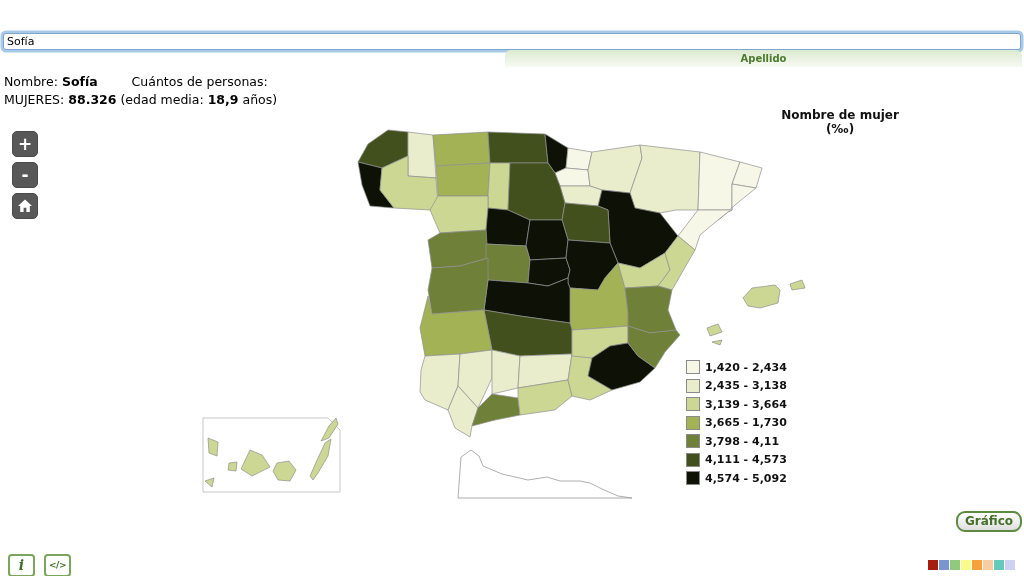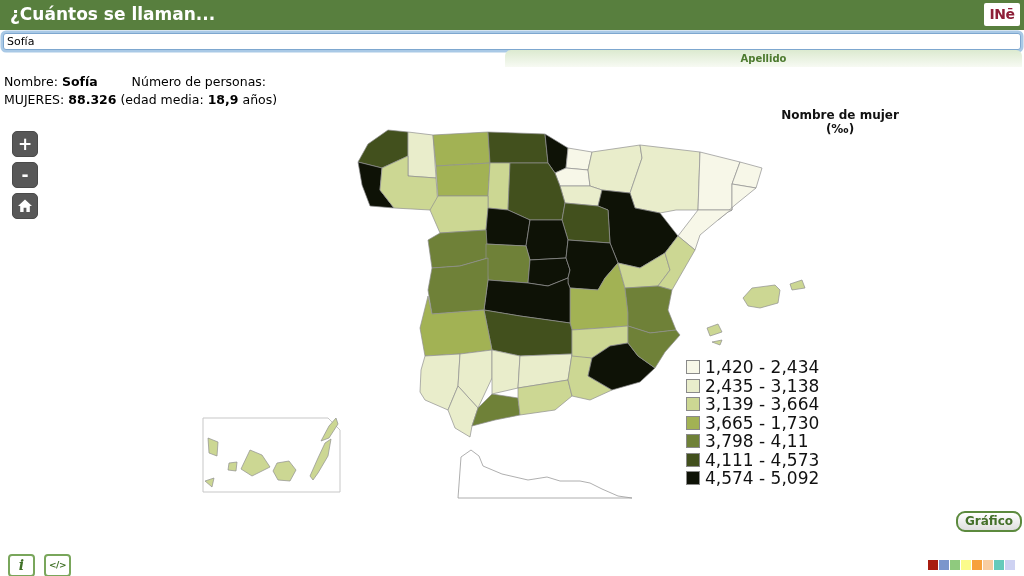--- a/index.html
+++ b/index.html
@@ -44,21 +44,21 @@
   
   #map-svg{position:absolute;left:190px;top:105px;width:640px;height:405px;}
   #map-svg polygon{stroke:#8f8f8f;stroke-width:0.7;stroke-linejoin:round;}
   .map-title{position:absolute;left:770px;top:108px;width:140px;text-align:center;
              font-size:12px;font-weight:bold;color:#111;}
 
   
   .legend{position:absolute;left:686px;top:358px;}
   .legend-row{display:flex;align-items:center;height:18.5px;}
   .legend-swatch{width:12px;height:12px;border:1px solid #8a8a8a;margin-right:5px;flex:none;}
-  .legend-label{font-size:17px;font-weight:400;color:#111;white-space:nowrap;}
+  .legend-label{font-size:11px;font-weight:700;color:#111;white-space:nowrap;}
 
   
   .grafico-btn{position:absolute;right:2px;top:511px;padding:1px 7px 2px 7px;
                border:2px solid #5c8a3e;border-radius:9px;background:linear-gradient(#ffffff,#dedede);
                color:#44702a;font-size:12px;font-weight:bold;cursor:pointer;
                font-family:"DejaVu Sans","Liberation Sans",sans-serif;}
 
   
   .icon-btn{position:absolute;top:554px;width:23px;height:19px;background:#fff;
             border:2px solid #79a65b;border-radius:4px;text-align:center;cursor:pointer;box-sizing:content-box;}
@@ -68,33 +68,29 @@
 
   
   .palette{position:absolute;right:9px;top:560px;display:flex;}
   .palette div{width:10px;height:10px;margin-left:1px;}
 </style>
 </head>
 <body>
 
 <div class="screen">
 
-  <div class="header">
-    <div class="header-title">¿Cuántos se llaman...</div>
-    <div class="ine-logo">INē</div>
-  </div>
 
   <input class="search-input" type="text" value="Sofía" style="">
 
   <div class="tab-apellido">Apellido</div>
 
   <div class="info-line1">
     <span>Nombre:</span>
     <b>Sofía</b>
-    <span class="gap-left">Número de personas:</span>
+    <span class="gap-left">Cuántos de personas:</span>
   </div>
   <div class="info-line2">
     <span>MUJERES:</span>
     <b>88.326</b>
     <span>(edad media:</span>
     <b>18,9</b>
     <span>años)</span>
   </div>
 
   <div class="zoom-btn" id="zoom-in">+</div>

